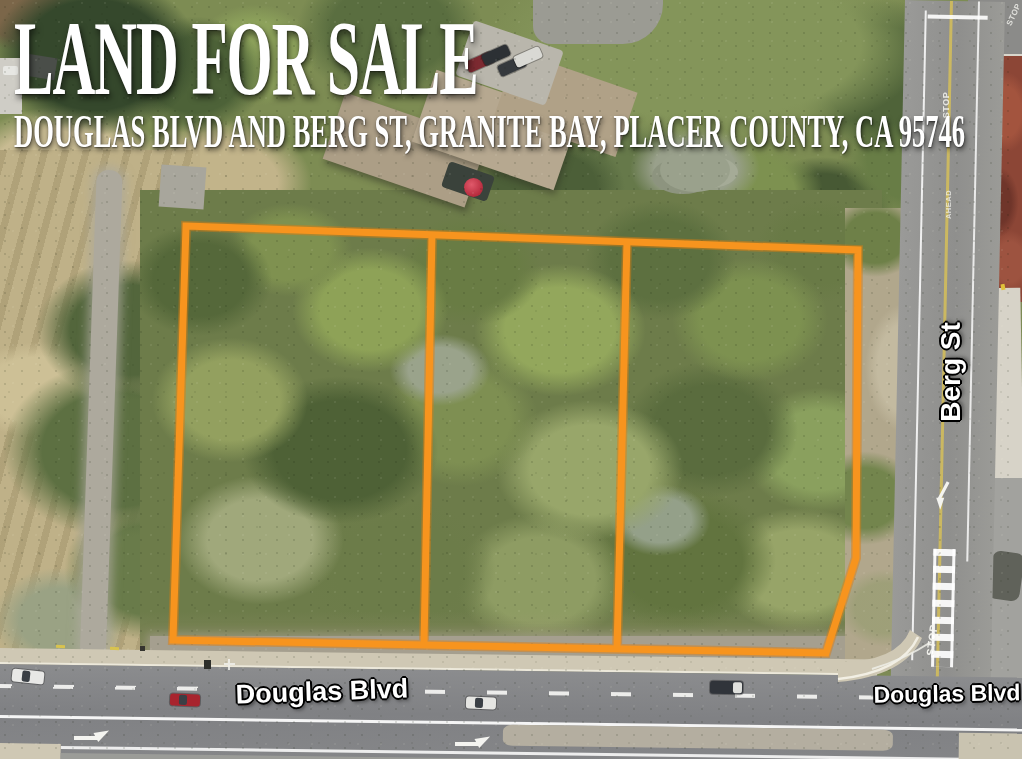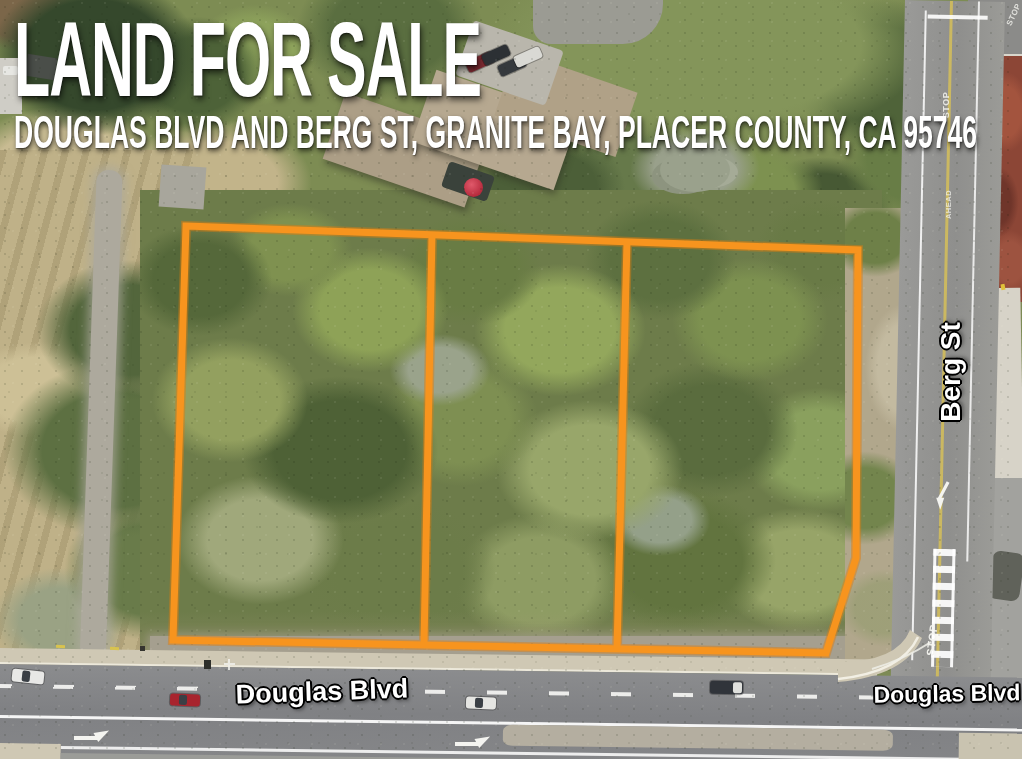--- a/index.html
+++ b/index.html
@@ -190,21 +190,21 @@
   .lbl-berg{left:951px;top:372px;font-size:28px;transform:translate(-50%,-50%) rotate(-90deg);}
   .lbl-dbw{left:322px;top:692px;font-size:27px;transform:translate(-50%,-50%) rotate(-2deg);}
   .lbl-dbe{left:947px;top:694px;font-size:23px;transform:translate(-50%,-50%) rotate(-1deg);}
   .paint-txt{z-index:30;color:#f5f5f0;font-weight:bold;white-space:nowrap;letter-spacing:.5px;}
   .stop-berg{left:916px;top:634px;font-size:11px;transform:rotate(-83deg);opacity:.95;}
   .stop-top{left:933px;top:100px;font-size:9px;transform:rotate(-90deg);opacity:.85;}
   .ahead-top{left:934px;top:200px;font-size:7.5px;transform:rotate(-90deg);opacity:.75;}
   .stop-ne{left:1002px;top:10px;font-size:8px;transform:rotate(-65deg);opacity:.8;}
 
   
-  .header{left:0;top:0;width:1022px;height:170px;z-index:40;pointer-events:none;}
+  .header{left:0;top:0;width:1022px;height:170px;z-index:40;pointer-events:none;font-family:Liberation Serif, serif;}
   .title{left:14px;top:6px;color:#fff;font-weight:bold;font-size:106px;line-height:1;
     letter-spacing:-2px;white-space:nowrap;transform:scaleX(.56);transform-origin:left top;
     text-shadow:3px 4px 9px rgba(0,0,0,.6), 1px 1px 2px rgba(0,0,0,.45);}
   .subtitle{left:14px;top:108px;color:#fff;font-weight:bold;font-size:47px;line-height:1;
     white-space:nowrap;transform:scaleX(.565);transform-origin:left top;
     text-shadow:2px 3px 7px rgba(0,0,0,.6), 1px 1px 2px rgba(0,0,0,.45);}
 </style>
 </head>
 <body>
 

